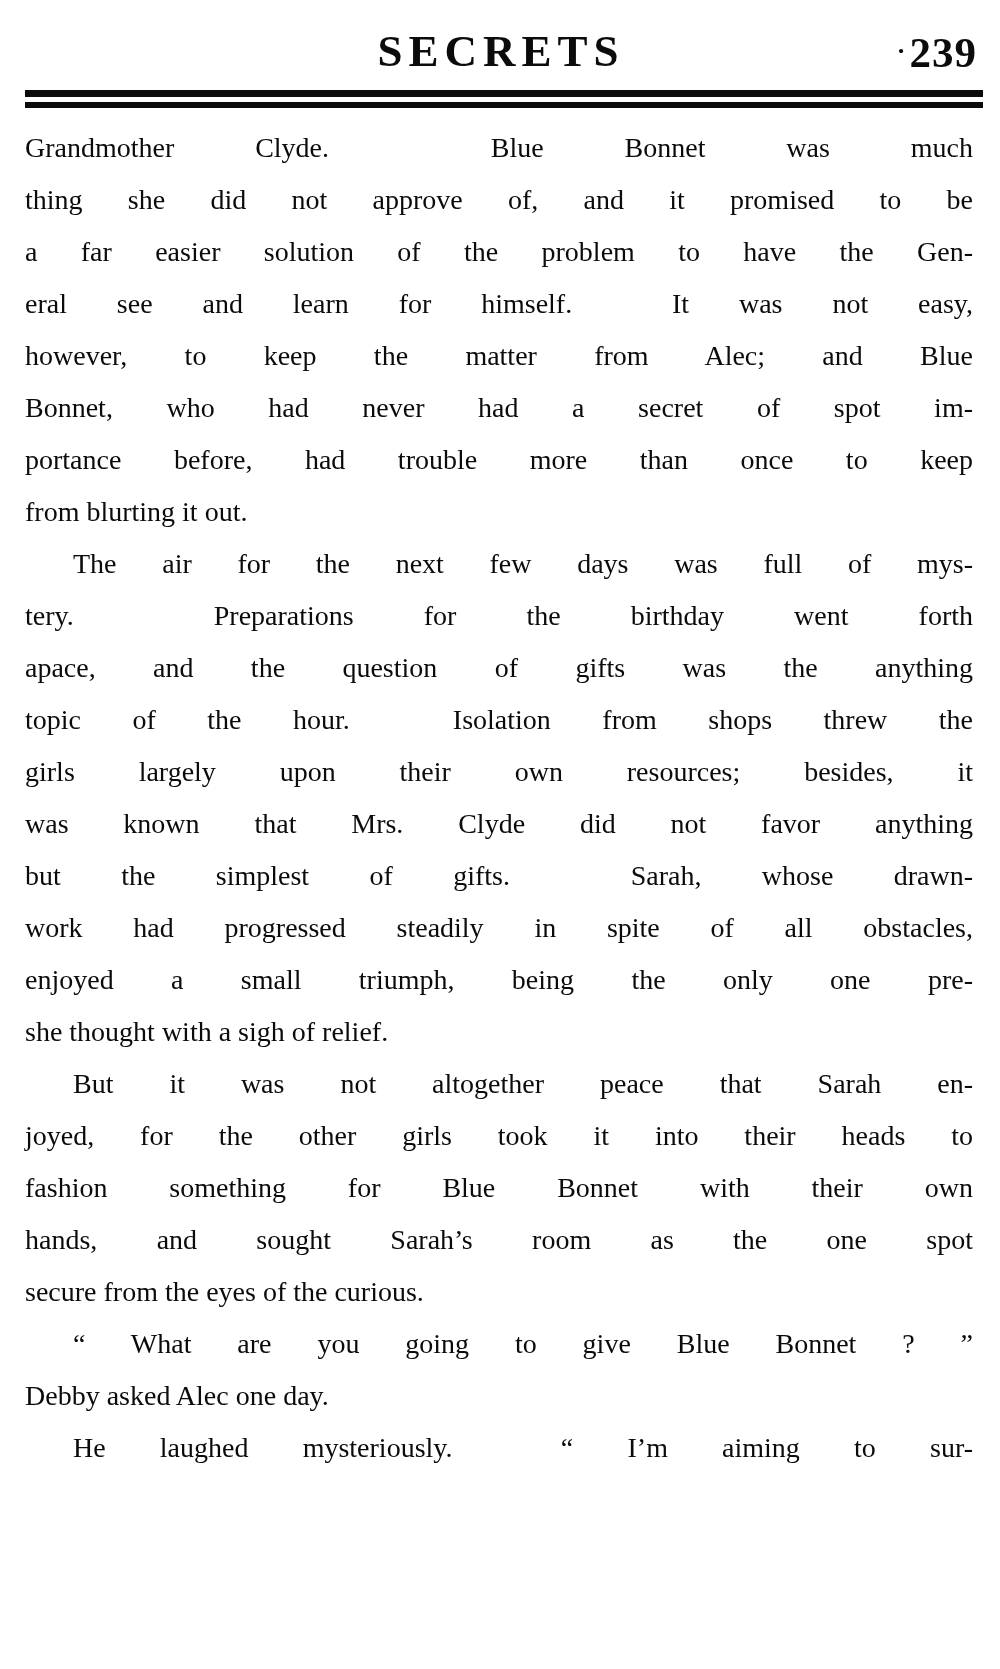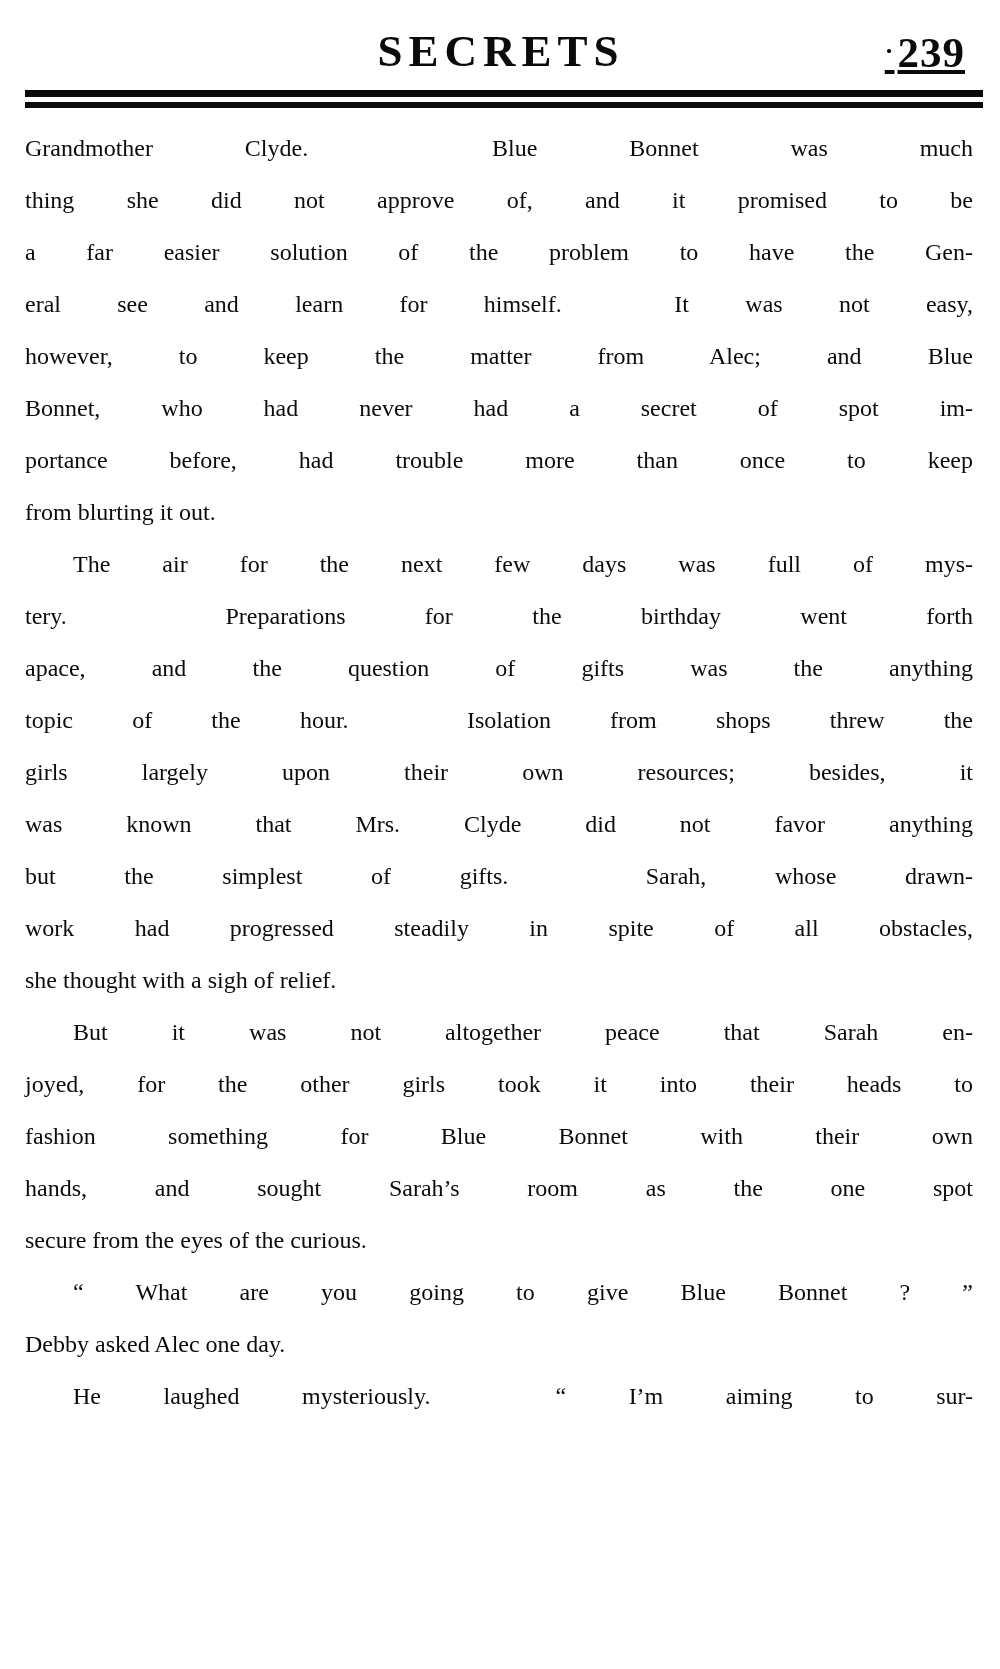--- a/index.html
+++ b/index.html
@@ -23,43 +23,42 @@
   }
   .chapter-title {
     text-align: center;
     font-weight: bold;
     font-size: 45px;
     line-height: 50px;
     letter-spacing: 6px;
   }
   .page-number {
     position: absolute;
-    right: 12px;
+    right: 0;
     top: 0;
     font-weight: bold;
     font-size: 43px;
     line-height: 50px;
     letter-spacing: 1px;
-    text-decoration: underline;
   }
   .artifact-dot {
     font-size: 26px;
     font-weight: bold;
     vertical-align: 8px;
     margin-right: 3px;
   }
   .double-rule {
     margin: 14px 17px 0 25px;
     height: 5px;
     border-top: 7px solid #0b0b0b;
     border-bottom: 6px solid #0b0b0b;
   }
   .text-column {
     margin: 14px 27px 0 25px;
-    font-size: 24px;
+    font-size: 28px;
     line-height: 52px;
   }
   .line {
     text-align: justify;
     text-align-last: justify;
   }
   .line.para-end {
     text-align-last: left;
   }
   .line.indent {
@@ -88,20 +87,21 @@
       <div class="line">portance before, had trouble more than once to keep</div>
       <div class="line para-end">from blurting it out.</div>
       <div class="line indent">The air for the next few days was full of mys-</div>
       <div class="line">tery.&nbsp; Preparations for the birthday went forth</div>
       <div class="line">apace, and the question of gifts was the anything</div>
       <div class="line">topic of the hour.&nbsp; Isolation from shops threw the</div>
       <div class="line">girls largely upon their own resources; besides, it</div>
       <div class="line">was known that Mrs. Clyde did not favor anything</div>
       <div class="line">but the simplest of gifts.&nbsp; Sarah, whose drawn-</div>
       <div class="line">work had progressed steadily in spite of all obstacles,</div>
+      <div class="line">enjoyed a small triumph, being the only one pre-</div>
       <div class="line para-end">she thought with a sigh of relief.</div>
       <div class="line indent">But it was not altogether peace that Sarah en-</div>
       <div class="line">joyed, for the other girls took it into their heads to</div>
       <div class="line">fashion something for Blue Bonnet with their own</div>
       <div class="line">hands, and sought Sarah’s room as the one spot</div>
       <div class="line para-end">secure from the eyes of the curious.</div>
       <div class="line indent">“ What are you going to give Blue Bonnet ? ”</div>
       <div class="line para-end">Debby asked Alec one day.</div>
       <div class="line indent">He laughed mysteriously.&nbsp; “ I’m aiming to sur-</div>
     </div>

